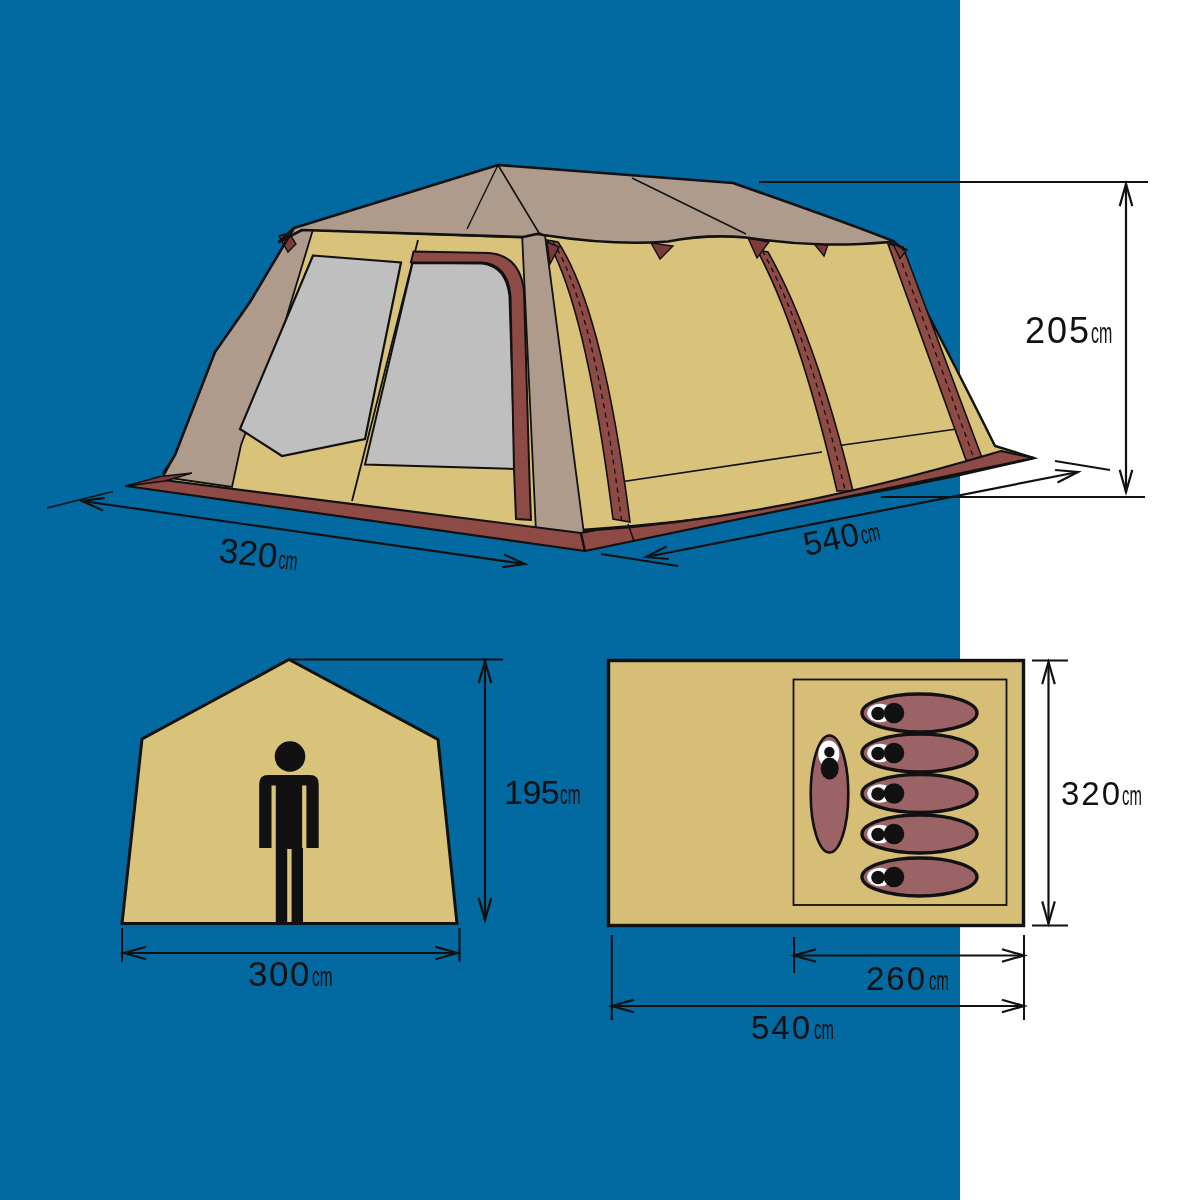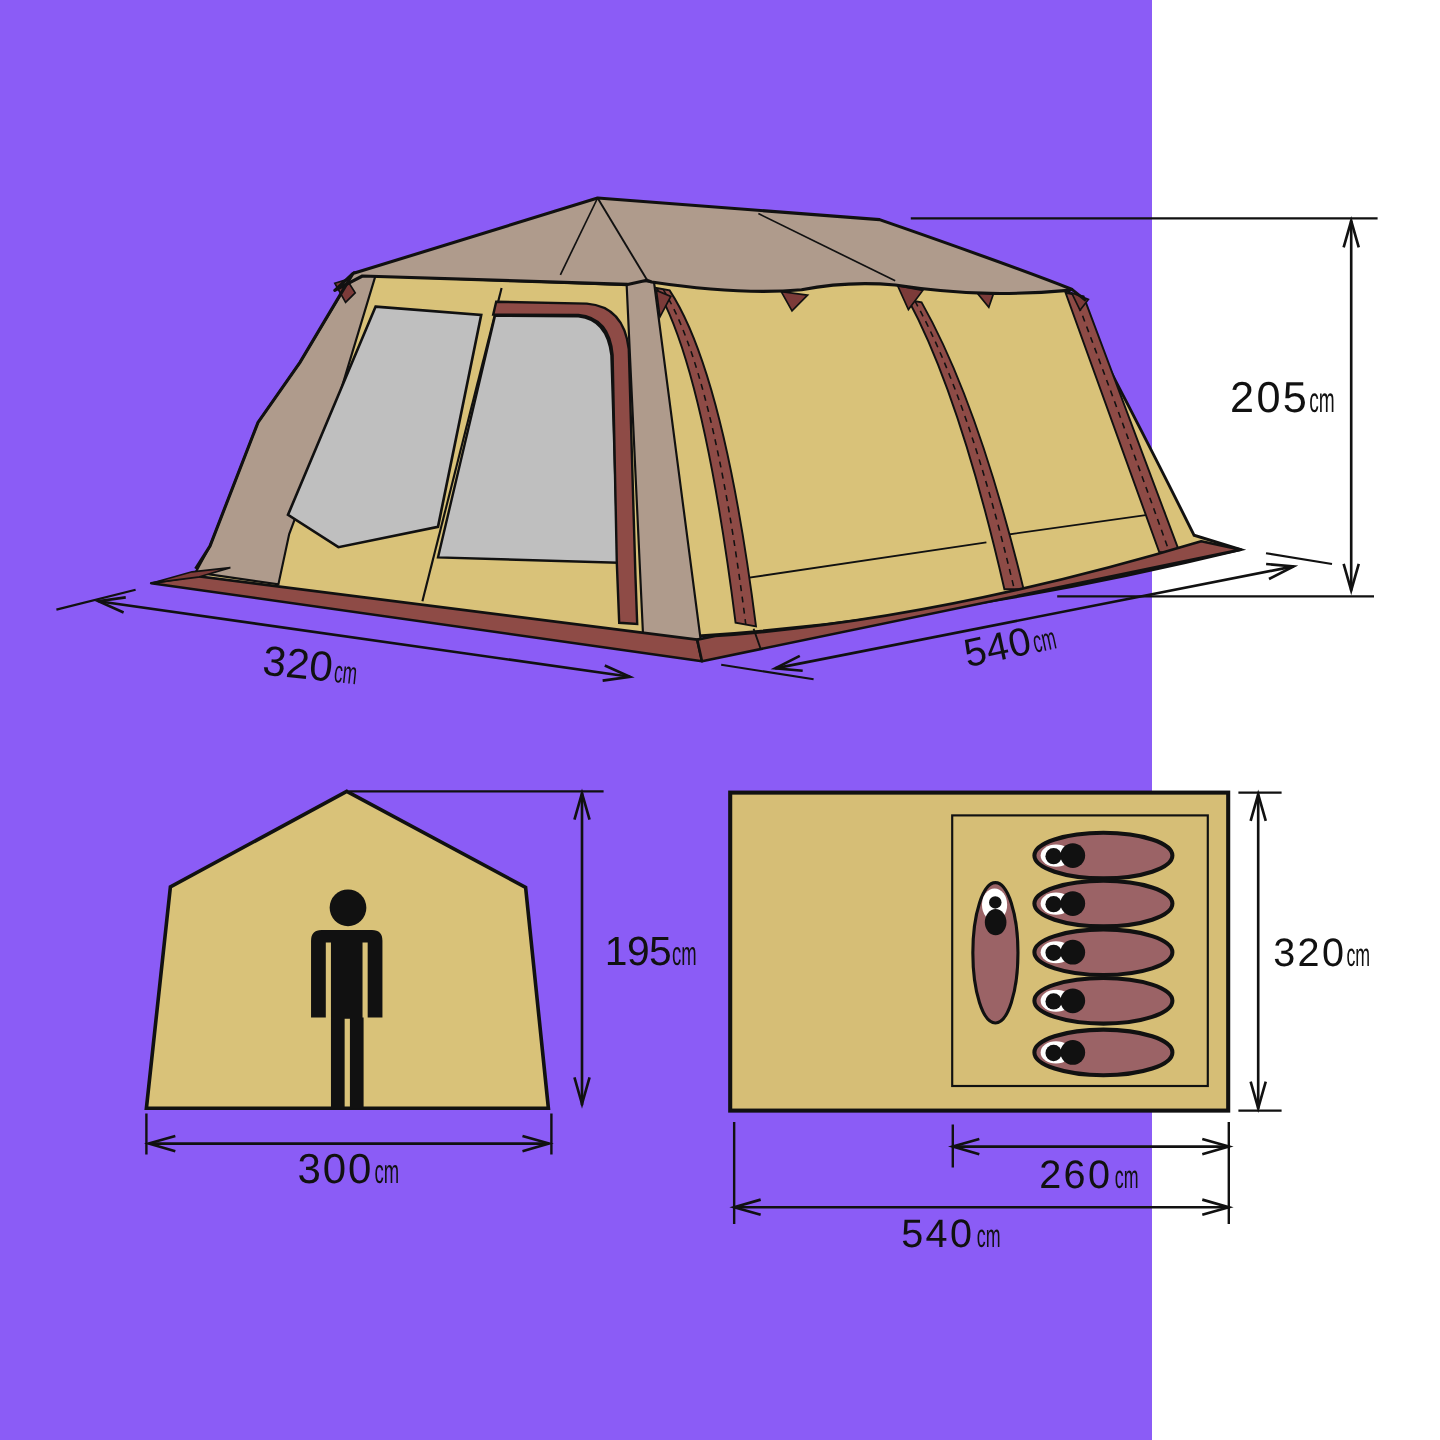--- a/index.html
+++ b/index.html
@@ -1,16 +1,16 @@
 <!DOCTYPE html>
 <html><head>
 <meta charset="utf-8">
 <style>
   html,body{margin:0;padding:0;background:#ffffff;}
-  .page{width:960px;height:1200px;position:relative;background:#8b5cf6;font-family:"Liberation Sans",sans-serif;}
+  .page{width:960px;height:1200px;position:relative;background:#0369a1;font-family:"Liberation Sans",sans-serif;}
   svg{position:absolute;top:0;left:0;}
   text{font-family:"Liberation Sans",sans-serif;fill:#111;}
 </style>
 </head>
 <body>
 <div class="page">
 <svg width="1200" height="1200" viewBox="0 0 1200 1200">
 
   <g>
     <polygon points="302,229 523,237 536,529 163,479" fill="#D9C279" stroke="none"></polygon>

